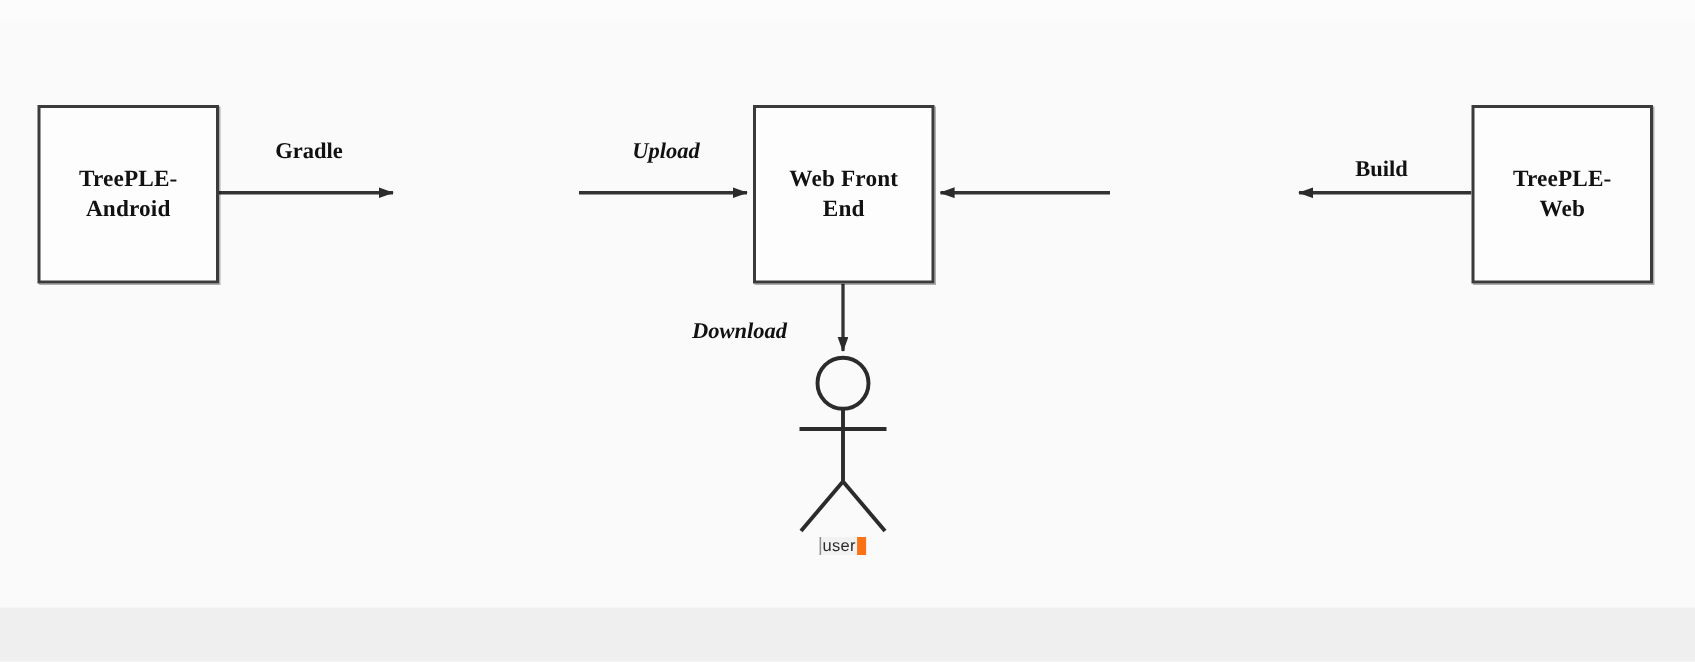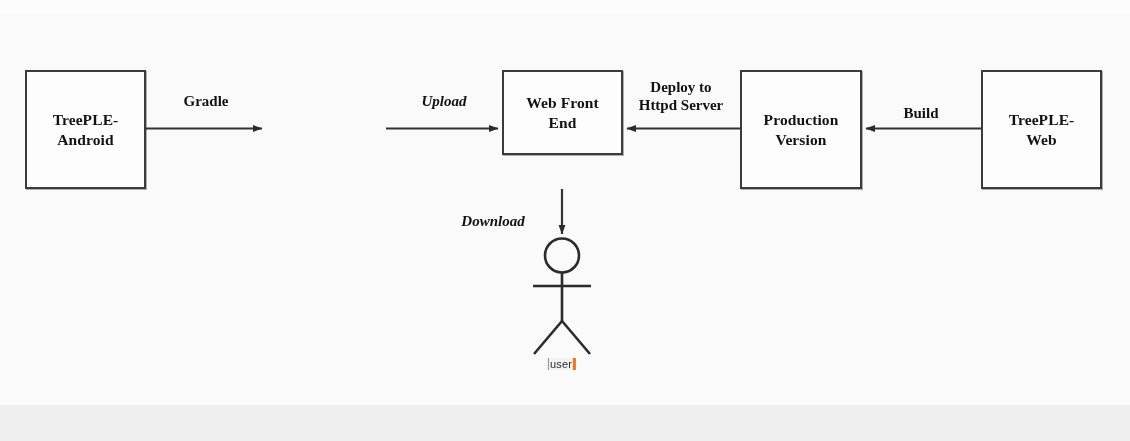--- a/index.html
+++ b/index.html
@@ -83,21 +83,21 @@
 
   .actor-caption {
     position: absolute;
     font-family: "Liberation Sans", "DejaVu Sans", sans-serif;
     font-weight: normal;
     font-size: 11px;
     color: #2b2b2b;
     text-align: center;
     background: #f2f2f2;
     border-left: 1px solid #8f8f8f;
-    border-right: 3px solid #f97316;
+    border-right: 6px solid #f97316;
     padding: 0 1px;
     letter-spacing: 0.2px;
   }
 </style>
 </head>
 <body>
 
 <div id="canvas">
 
   <div class="band-top"></div>
@@ -135,41 +135,35 @@
       <line x1="562" y1="321" x2="590" y2="354" stroke="#2b2b2b" stroke-width="2.6"></line>
     </g>
   </svg>
 
   <div class="node-box" style="left: 25px; top: 70px; width: 121px; height: 119px;">
     <span class="node-label">TreePLE-
 Android</span>
   </div>
 
 
-  <div class="node-box" style="left: 502px; top: 70px; width: 121px; height: 85px;">
+  <div class="node-box" style="left: 502px; top: 70px; width: 121px; height: 119px;">
     <span class="node-label">Web Front
 End</span>
   </div>
 
-  <div class="node-box" style="left: 740px; top: 70px; width: 122px; height: 119px;">
-    <span class="node-label">Production
-Version</span>
-  </div>
 
   <div class="node-box" style="left: 981px; top: 70px; width: 121px; height: 119px;">
     <span class="node-label">TreePLE-
 Web</span>
   </div>
 
   <div class="edge-label" style="left: 206px; top: 92px; transform: translateX(-50%);">Gradle</div>
 
   <div class="edge-label" style="left: 444px; top: 92px; transform: translateX(-50%); font-style: italic;">Upload</div>
 
-  <div class="edge-label" style="left: 681px; top: 78px; transform: translateX(-50%);">Deploy to
-Httpd Server</div>
 
   <div class="edge-label" style="left: 921px; top: 104px; transform: translateX(-50%);">Build</div>
 
   <div class="edge-label" style="left: 493px; top: 212px; transform: translateX(-50%); font-style: italic;">Download</div>
 
   <div class="actor-caption" style="left: 562px; top: 358px; transform: translateX(-50%);">user</div>
 
 </div>
 
 </body></html>

